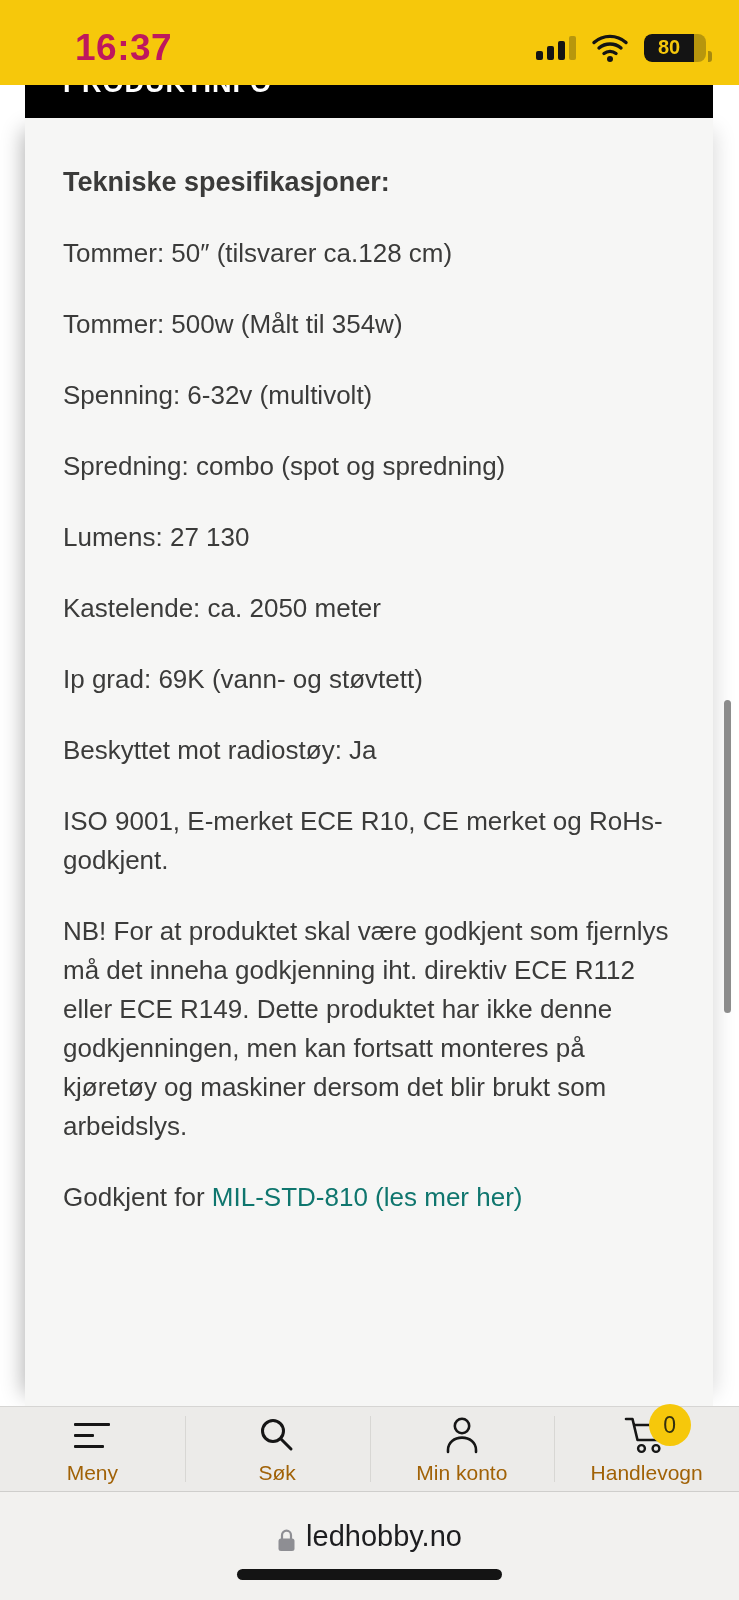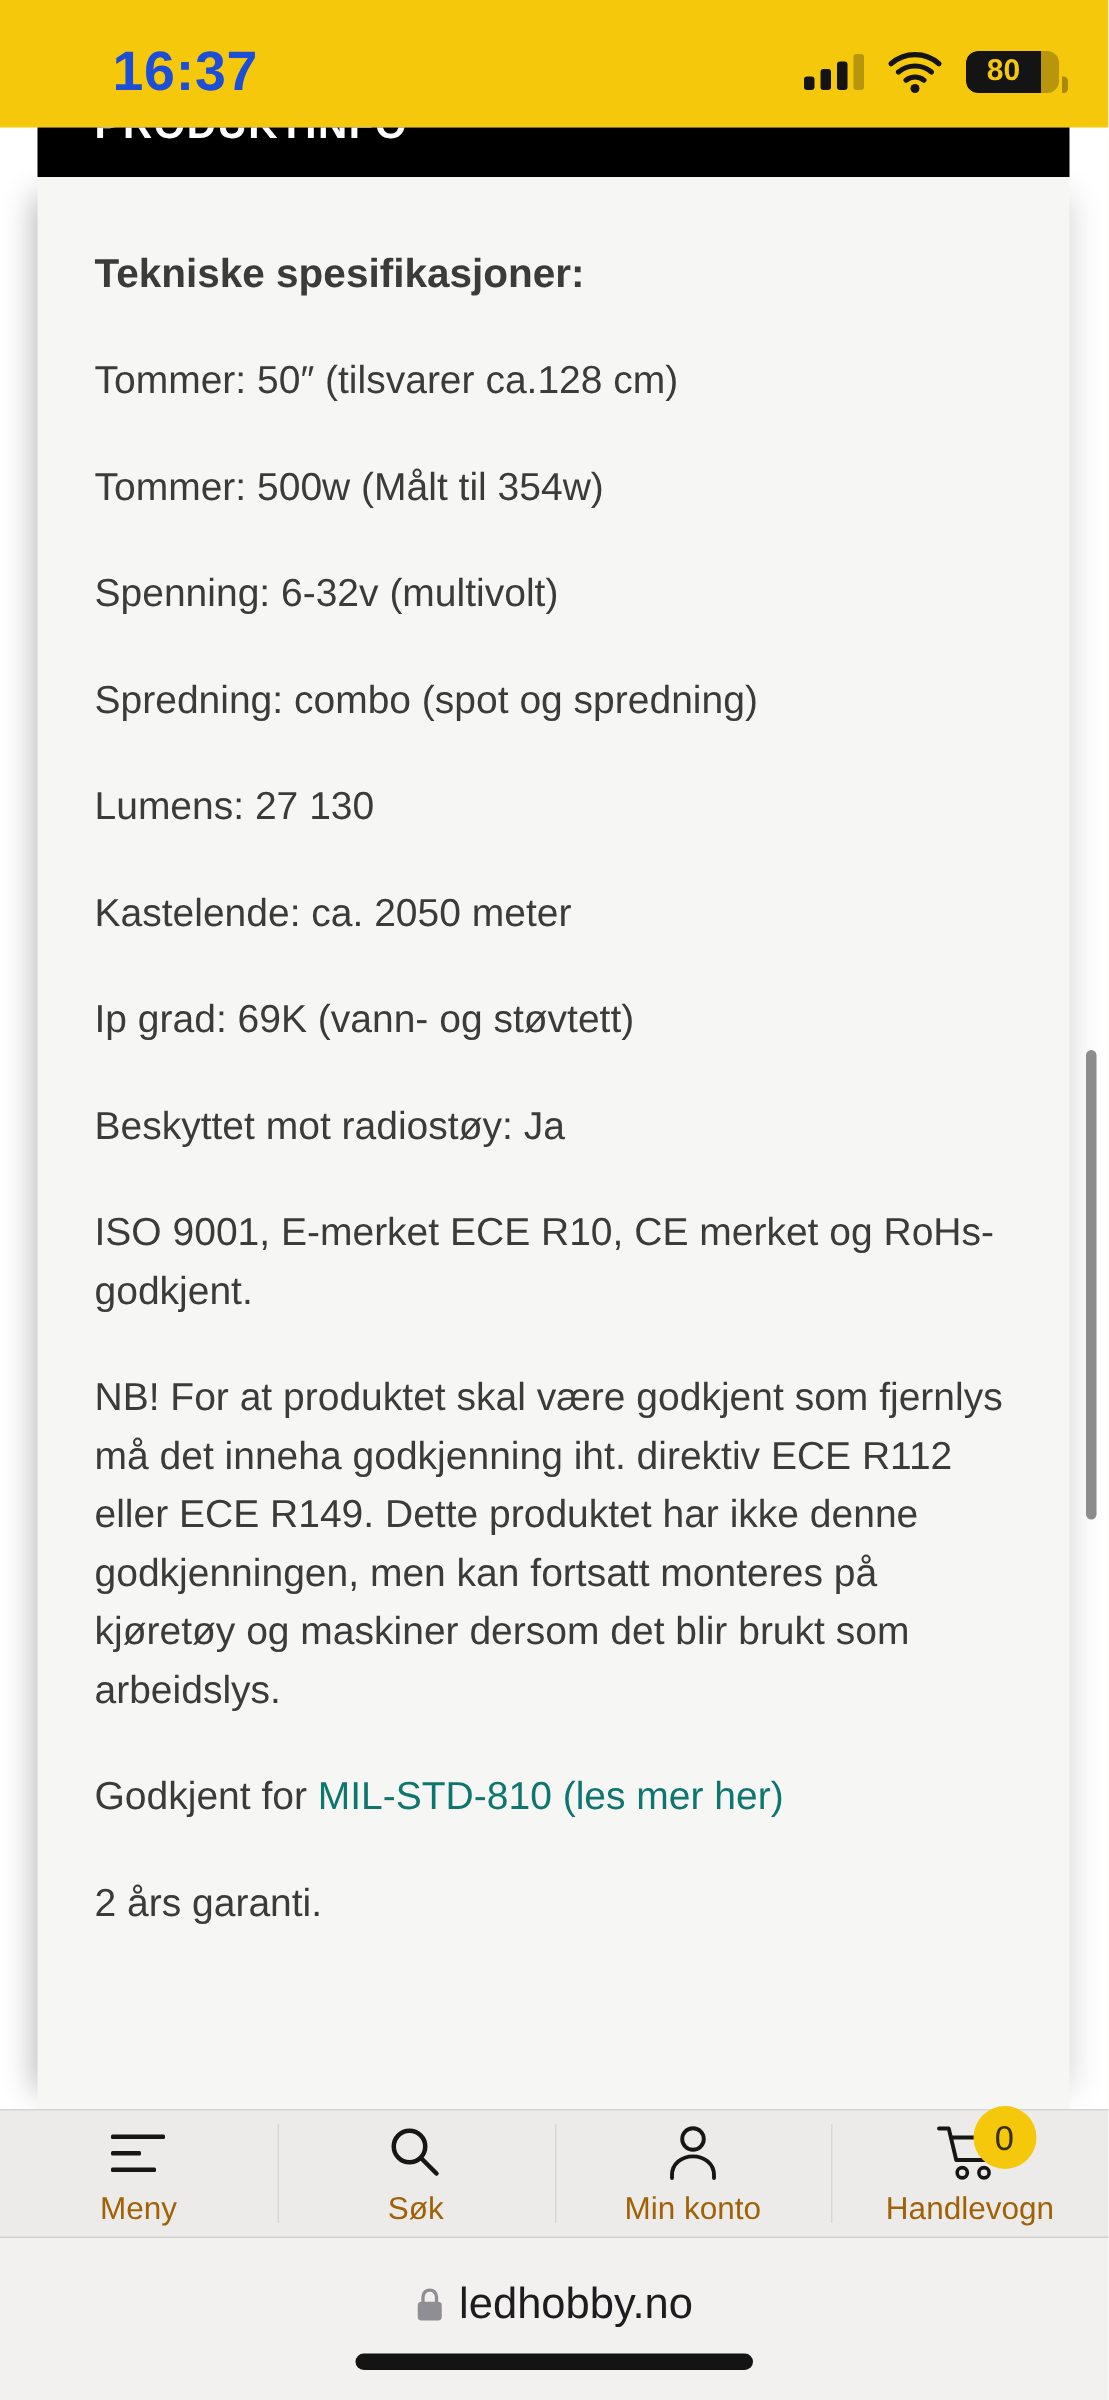--- a/index.html
+++ b/index.html
@@ -6,21 +6,21 @@
   body{
     width:739px;height:1600px;position:relative;overflow:hidden;
     background:#ffffff;font-family:"Liberation Sans",sans-serif;
   }
   
   .status-bar{
     position:absolute;top:0;left:0;width:739px;height:85px;background:#F6C80B;
     display:flex;align-items:center;justify-content:space-between;
     padding:10px 27px 0 75px;box-sizing:border-box;
   }
-  .time{font-size:37px;font-weight:700;color:#1d4ed8;letter-spacing:.5px;}
+  .time{font-size:37px;font-weight:700;color:#be185d;letter-spacing:.5px;}
   .status-icons{display:flex;align-items:center;gap:15px;}
   .signal{display:flex;align-items:flex-end;gap:4px;height:25px;}
   .signal span{width:7px;background:#141414;border-radius:2px;display:block;}
   .signal .b1{height:9px;}.signal .b2{height:14px;}.signal .b3{height:19px;}
   .signal .b4{height:24px;background:rgba(20,20,20,.28);}
   .battery{display:flex;align-items:flex-end;}
   .batt-body{position:relative;width:62px;height:28px;border-radius:8px;
     background:rgba(20,20,20,.28);overflow:hidden;}
   .batt-fill{position:absolute;left:0;top:0;width:50px;height:28px;background:#141414;
     border-radius:8px 0 0 8px;}
@@ -56,21 +56,21 @@
   .icon-box{height:44px;display:flex;align-items:center;justify-content:center;position:relative;}
   .nav-label{font-size:21px;color:#a16207;}
   .menu-icon span{display:block;height:3px;background:#161616;border-radius:1px;margin-bottom:8px;}
   .menu-icon .l1{width:36px;}.menu-icon .l2{width:20px;}.menu-icon .l3{width:30px;margin-bottom:0;}
   .badge{position:absolute;top:-9px;left:26px;width:42px;height:42px;border-radius:50%;
     background:#F6C80B;color:#33300f;font-size:23px;display:flex;align-items:center;
     justify-content:center;}
   
   .browser-bar{position:absolute;top:1491px;left:0;width:739px;height:109px;
     background:#F2F1EF;border-top:1px solid #CFCECC;box-sizing:border-box;}
-  .url-row{display:flex;align-items:center;justify-content:center;gap:10px;margin-top:27px;
+  .url-row{display:flex;align-items:flex-end;justify-content:center;gap:10px;margin-top:27px;
     height:34px;cursor:pointer;}
   .url-text{font-size:29px;color:#1D1D1F;}
   .home-indicator{position:absolute;left:237px;top:77px;width:265px;height:11px;
     border-radius:6px;background:#141414;cursor:grab;}
 </style>
 </head>
 <body>
 
 <div class="status-bar">
   <span class="time">16:37</span>
@@ -107,21 +107,20 @@
   <p class="spec">Tommer: 500w (Målt til 354w)</p>
   <p class="spec">Spenning: 6-32v (multivolt)</p>
   <p class="spec">Spredning: combo (spot og spredning)</p>
   <p class="spec">Lumens: 27 130</p>
   <p class="spec">Kastelende: ca. 2050 meter</p>
   <p class="spec">Ip grad: 69K (vann- og støvtett)</p>
   <p class="spec">Beskyttet mot radiostøy: Ja</p>
   <p class="spec">ISO 9001, E-merket ECE R10, CE merket og RoHs-godkjent.</p>
   <p class="spec">NB! For at produktet skal være godkjent som fjernlys må det inneha godkjenning iht. direktiv ECE R112 eller ECE R149. Dette produktet har ikke denne godkjenningen, men kan fortsatt monteres på kjøretøy og maskiner dersom det blir brukt som arbeidslys.</p>
   <p class="spec"><span>Godkjent for </span><a class="gold">MIL-STD-810 (les mer her)</a></p>
-  <p class="spec">2 års garanti.</p>
 
 </div>
 
 <div class="scrollbar"></div>
 
 <nav class="bottom-nav">
   <div class="nav-item">
     <div class="icon-box">
       <div class="menu-icon">
         <span class="l1"></span>

